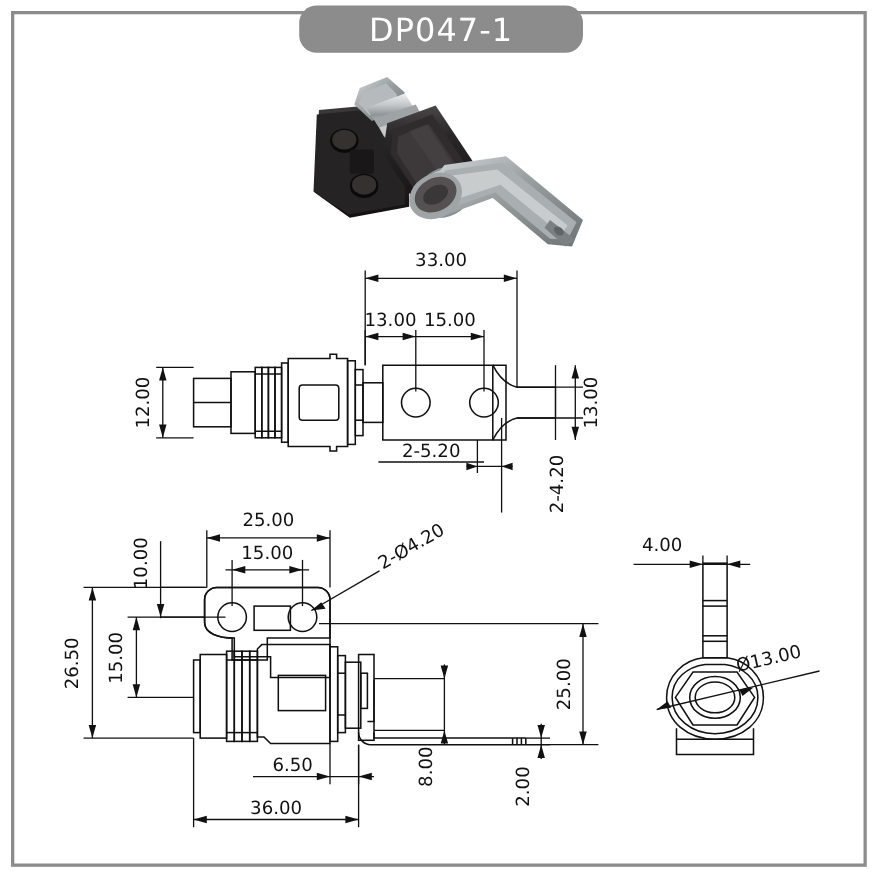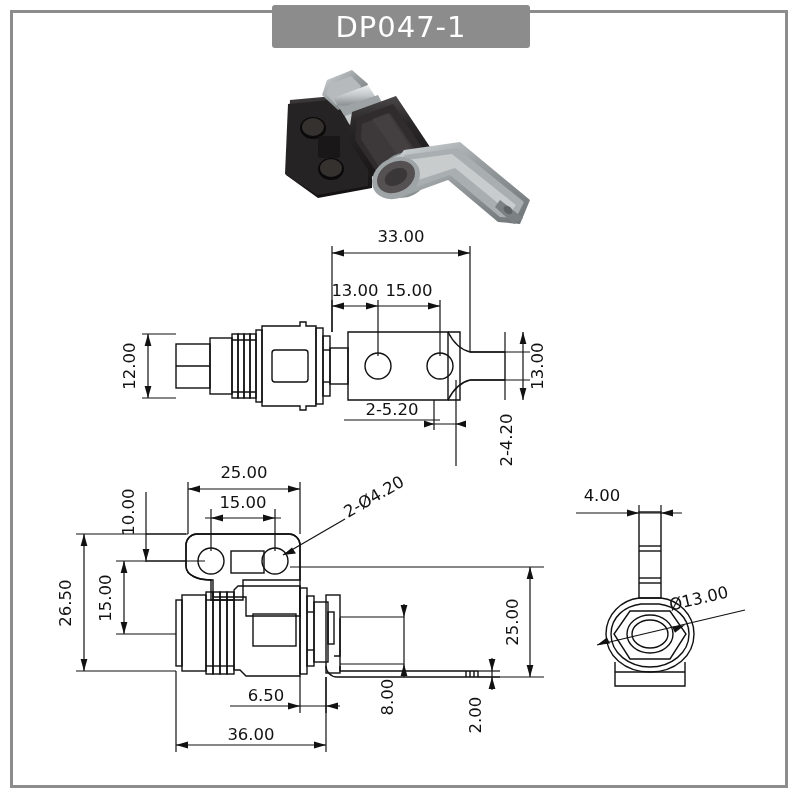--- a/index.html
+++ b/index.html
@@ -1,19 +1,19 @@
 <!DOCTYPE html>
 <html><head>
 <meta charset="utf-8">
 <style>
   html,body{margin:0;padding:0;background:#ffffff;}
   body{width:800px;height:800px;font-family:"Liberation Sans",sans-serif;overflow:hidden;}
   #page{position:relative;width:800px;height:800px;background:#fff;}
   #frame{position:absolute;left:10px;top:10px;width:778px;height:778px;border:3px solid #8c8c8c;box-sizing:border-box;}
-  #title-pill{position:absolute;left:272px;top:5px;width:258px;height:43px;background:#8c8c8c;border-radius:3px;
+  #title-pill{position:absolute;left:272px;top:5px;width:258px;height:43px;background:#8c8c8c;border-radius:16px;
     display:flex;align-items:center;justify-content:center;z-index:5;}
   #title-pill span{color:#ffffff;font-size:29px;letter-spacing:1px;font-family:"DejaVu Sans",sans-serif;}
   svg.layer{position:absolute;left:0;top:0;width:800px;height:800px;}
   .dimtxt{font-family:"DejaVu Sans",sans-serif;font-size:16.5px;fill:#111;}
 </style>
 </head>
 <body>
 
 <div id="page">
 

